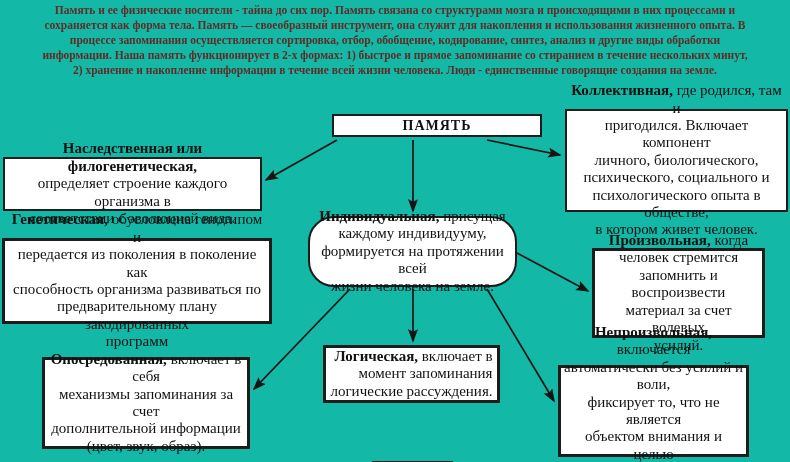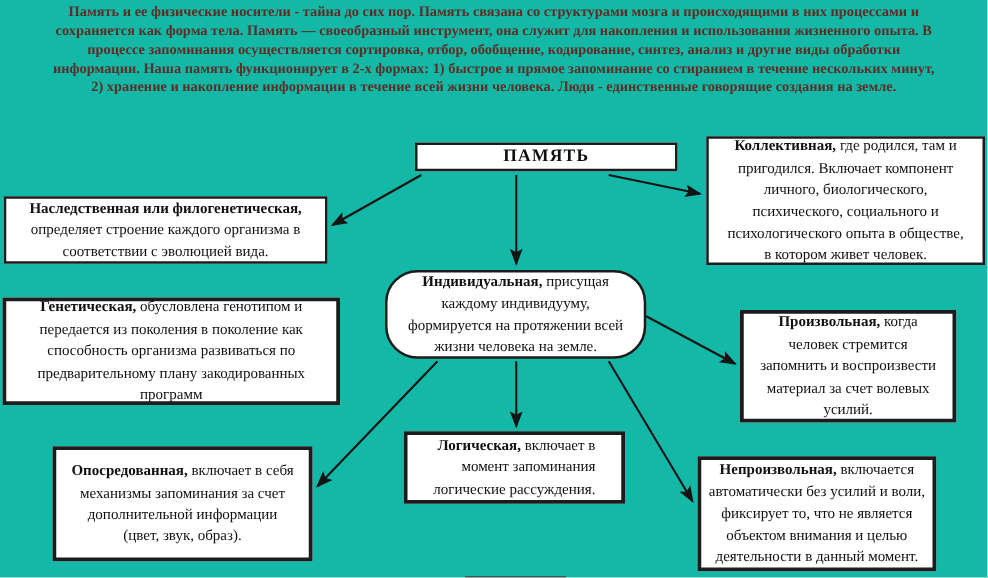--- a/index.html
+++ b/index.html
@@ -18,21 +18,21 @@
     font-size:11.5px;
     line-height:15px;
   }
   
   .node{
     position:absolute;
     box-sizing:border-box;
     background:#ffffff;
     border:2px solid #1c1c1c;
     color:#111111;
-    font-size:12px;
+    font-size:15px;
     line-height:17.4px;
     text-align:center;
     display:flex;
     align-items:center;
     justify-content:center;
     padding:1px 3px;
   }
   .node .txt{white-space:pre-line;}
   .node .lead{font-weight:bold;}
   .thick{border-width:3px;}

